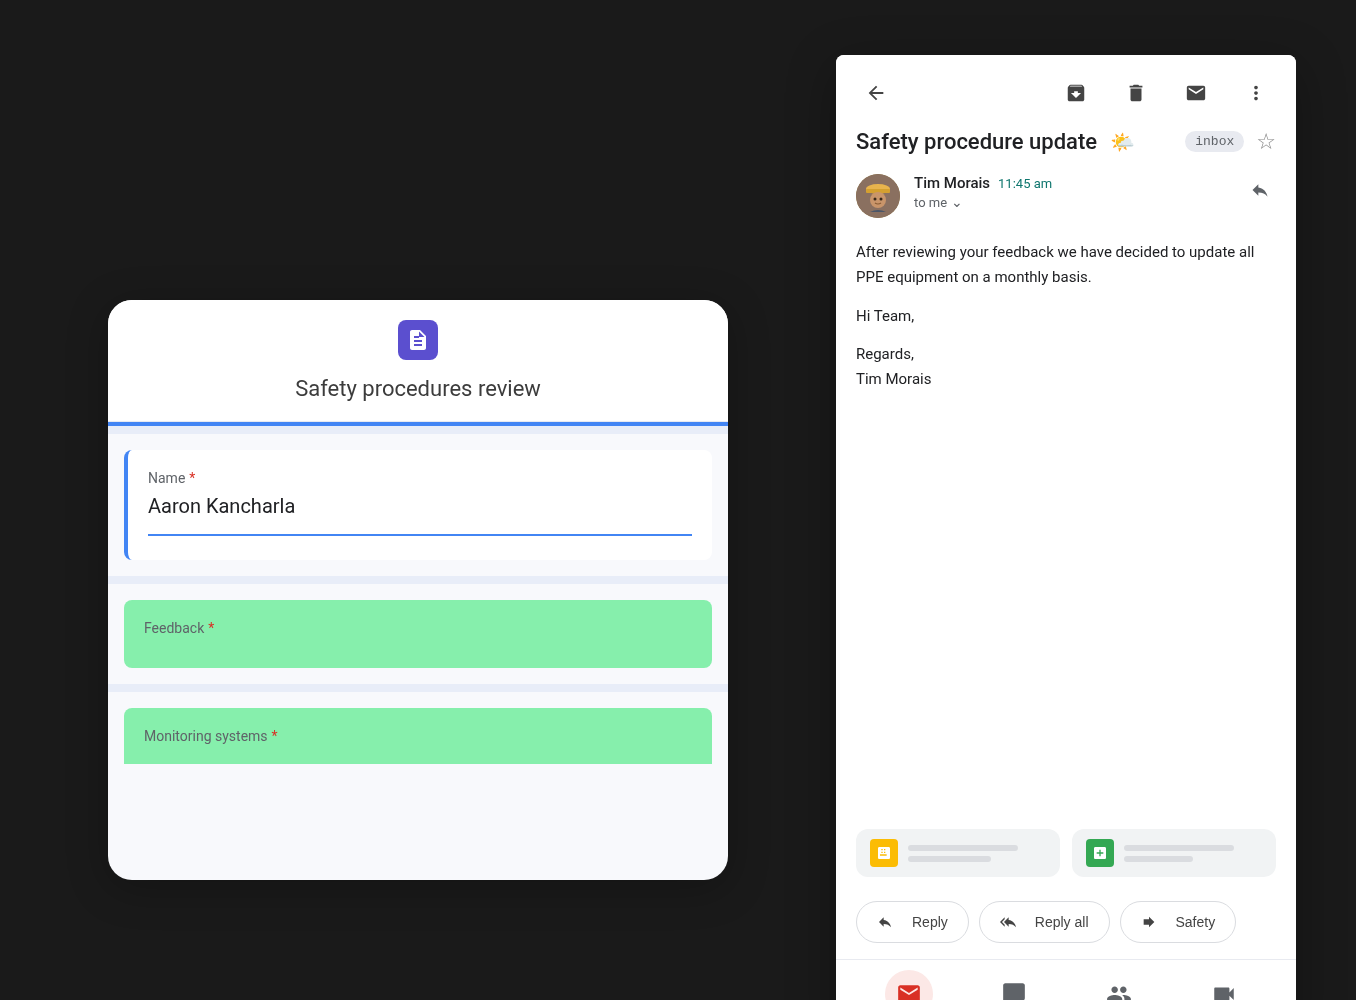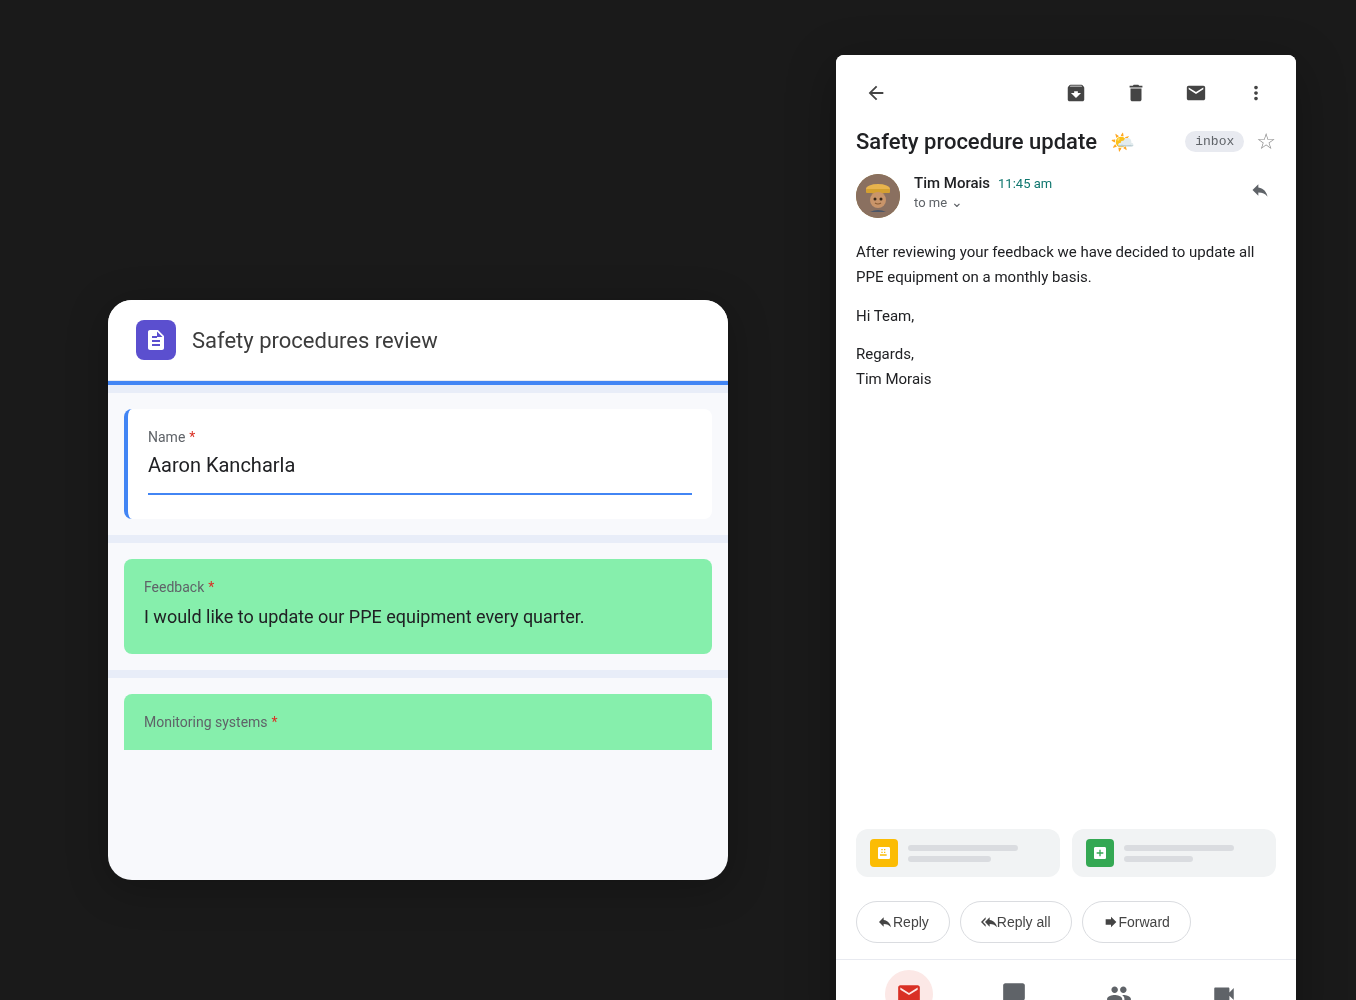--- a/index.html
+++ b/index.html
@@ -25,20 +25,21 @@
       overflow: hidden;
     }
 
     .forms-header {
       background: #fff;
       padding: 20px 28px;
       display: flex;
       align-items: center;
       gap: 16px;
       border-bottom: 1px solid #e8eaf0;
+      flex-direction: column;
     }
 
     .forms-icon {
       width: 40px;
       height: 40px;
       background: #5b4fcf;
       border-radius: 8px;
       display: flex;
       align-items: center;
       justify-content: center;
@@ -329,21 +330,21 @@
 
     .reply-buttons-row {
       display: flex;
       gap: 10px;
       padding: 8px 20px 16px 20px;
     }
 
     .reply-btn {
       display: flex;
       align-items: center;
-      gap: 0;
+      gap: 19px;
       padding: 12px 20px;
       border: 1.5px solid #dadce0;
       border-radius: 24px;
       background: #fff;
       font-size: 14px;
       color: #444;
       cursor: pointer;
       font-weight: 500;
     }
 
@@ -397,21 +398,20 @@
     </div>
     <div class="field-value">Aaron Kancharla</div>
   </div>
 
   <div class="forms-row-bg"></div>
 
   <div class="forms-section-no-border">
     <div class="field-label">
       <span>Feedback</span><span class="required">*</span>
     </div>
-    <div class="field-textarea">I would like to update our PPE equipment every quarter.</div>
   </div>
 
   <div class="forms-row-bg"></div>
 
   <div class="partial-section">
     <div class="field-label">
       <span>Monitoring systems</span><span class="required">*</span>
     </div>
   </div>
 </div>
@@ -540,21 +540,21 @@
     <button class="reply-btn">
       <svg width="16" height="16" viewBox="0 0 24 24" fill="#444">
         <path d="M7 8V5l-7 7 7 7v-3l-4-4 4-4zm6 1V5l-7 7 7 7v-4.1c5 0 8.5 1.6 11 5.1-1-5-4-10-11-11z"></path>
       </svg>
       <span>Reply all</span>
     </button>
     <button class="reply-btn">
       <svg width="16" height="16" viewBox="0 0 24 24" fill="#444">
         <path d="M12 8V4l8 8-8 8v-4H4V8h8z"></path>
       </svg>
-      <span>Forward</span>
+      <span>Safety</span>
     </button>
   </div>
 
   <div class="email-bottom-nav">
     <div class="nav-icon-btn active-nav">
       <svg width="26" height="26" viewBox="0 0 24 24" fill="#d93025">
         <path d="M20 4H4c-1.1 0-2 .9-2 2v12c0 1.1.9 2 2 2h16c1.1 0 2-.9 2-2V6c0-1.1-.9-2-2-2zm0 4l-8 5-8-5V6l8 5 8-5v2z"></path>
       </svg>
     </div>
     <div class="nav-icon-btn">

